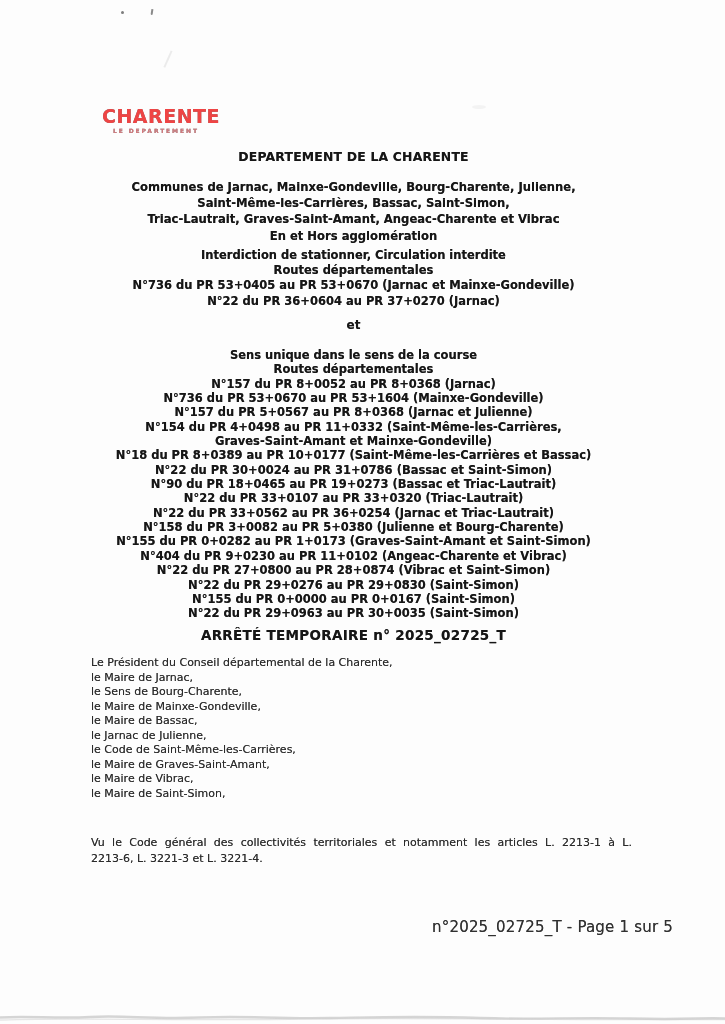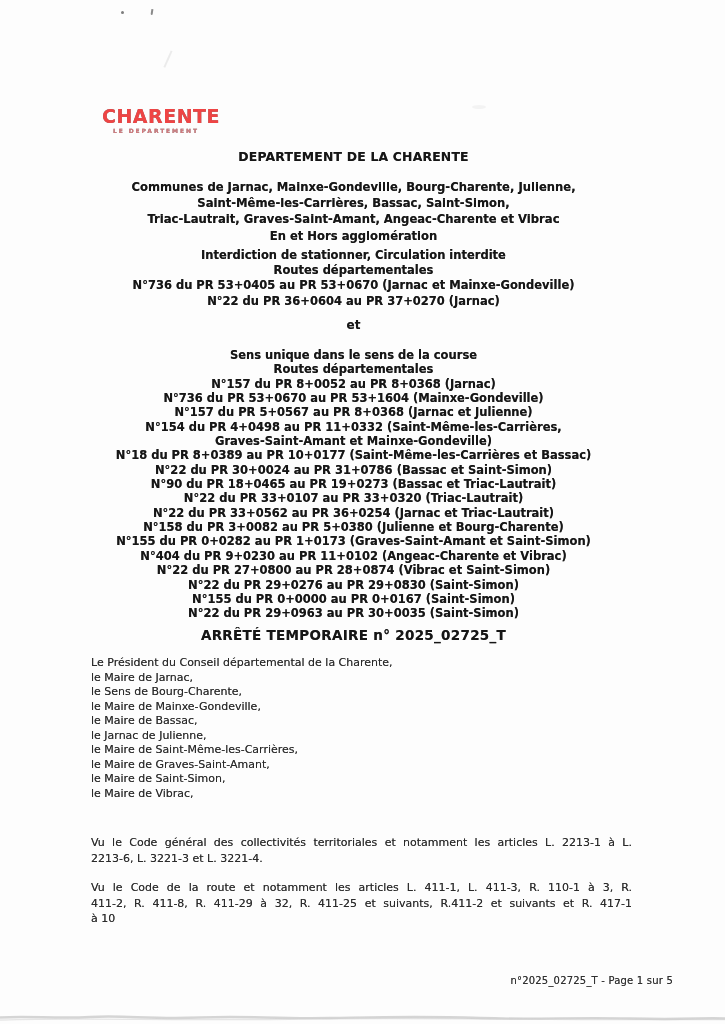--- a/index.html
+++ b/index.html
@@ -38,21 +38,21 @@
 
   .arrete { top: 627px; font-size: 13.5px; letter-spacing: 0.3px; }
 
   .authorities { left: 91px; top: 656px; font-size: 11px; line-height: 14.55px; color: #2b2b2b; }
 
   .para { left: 91px; width: 541px; font-size: 11px; line-height: 15.7px; color: #2b2b2b; }
   .p1 { top: 835px; }
   .p2 { top: 880px; }
   .jline { text-align: justify; text-align-last: justify; }
 
-  .footer { top: 975px; right: 52px; font-size: 10px; color: #303030; letter-spacing: 0.2px; }
+  .footer { top: 918px; right: 52px; font-size: 15px; color: #303030; letter-spacing: 0.2px; }
 
   .scan-edge { position: absolute; left: 0; bottom: 0; }
 </style>
 </head>
 <body>
 
 <div class="page">
 
   <div class="abs speck1"></div>
   <div class="abs speck2"></div>
@@ -106,36 +106,31 @@
 
   <div class="abs c b arrete">ARRÊTÉ TEMPORAIRE n° 2025_02725_T</div>
 
   <div class="abs authorities">
     <div>Le Président du Conseil départemental de la Charente,</div>
     <div>le Maire de Jarnac,</div>
     <div>le Sens de Bourg-Charente,</div>
     <div>le Maire de Mainxe-Gondeville,</div>
     <div>le Maire de Bassac,</div>
     <div>le Jarnac de Julienne,</div>
-    <div>le Maire de Saint-Même-les-Carrières,</div>
+    <div>le Code de Saint-Même-les-Carrières,</div>
     <div>le Maire de Graves-Saint-Amant,</div>
+    <div>le Maire de Vibrac,</div>
     <div>le Maire de Saint-Simon,</div>
-    <div>le Maire de Vibrac,</div>
   </div>
 
   <div class="abs para p1">
     <div class="jline">Vu le Code général des collectivités territoriales et notamment les articles L. 2213-1 à L.</div>
     <div>2213-6, L. 3221-3 et L. 3221-4.</div>
   </div>
 
-  <div class="abs para p2">
-    <div class="jline">Vu le Code de la route et notamment les articles L. 411-1, L. 411-3, R. 110-1 à 3, R.</div>
-    <div class="jline">411-2, R. 411-8, R. 411-29 à 32, R. 411-25 et suivants, R.411-2 et suivants et R. 417-1</div>
-    <div>à 10</div>
-  </div>
 
   <div class="abs footer">n°2025_02725_T - Page 1 sur 5</div>
 
   <svg class="scan-edge" width="725" height="16" viewBox="0 0 725 16">
     <path d="M0,9.5 C30,7.5 55,11 90,9 S150,11.5 200,9.5 S270,11 330,10 S420,8 480,10 S570,9 630,10.5 S700,9.5 725,10.5" fill="none" stroke="#b5b5b5" stroke-width="2.4" opacity="0.55"></path>
     <path d="M0,12 C90,9.5 170,13 300,11 S520,12.5 725,11.5" fill="none" stroke="#cfcfcf" stroke-width="1.4" opacity="0.5"></path>
   </svg>
 
 </div>
 

